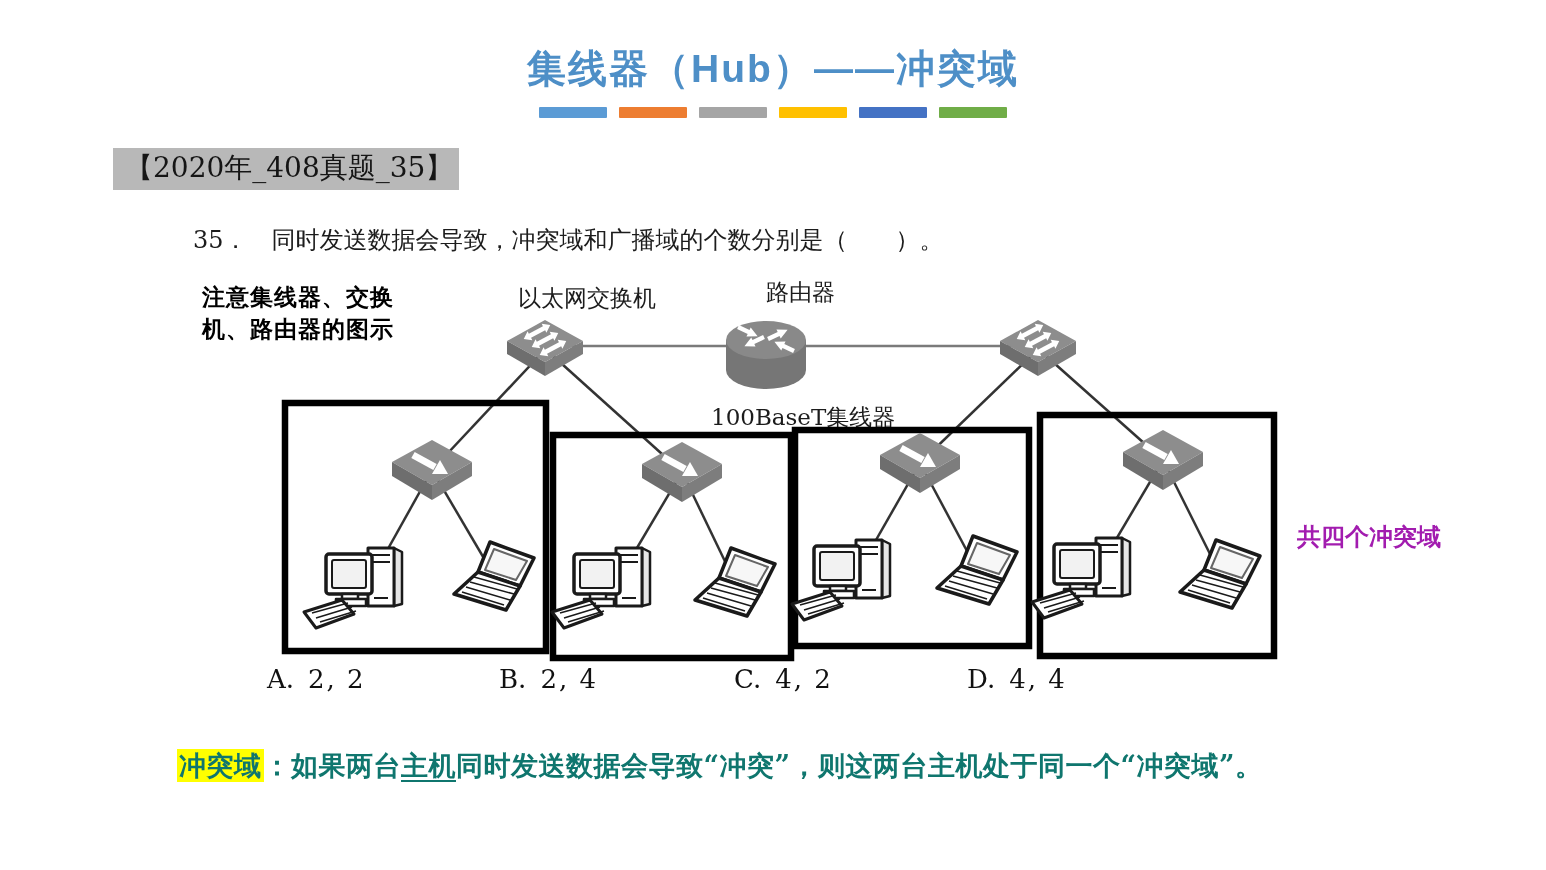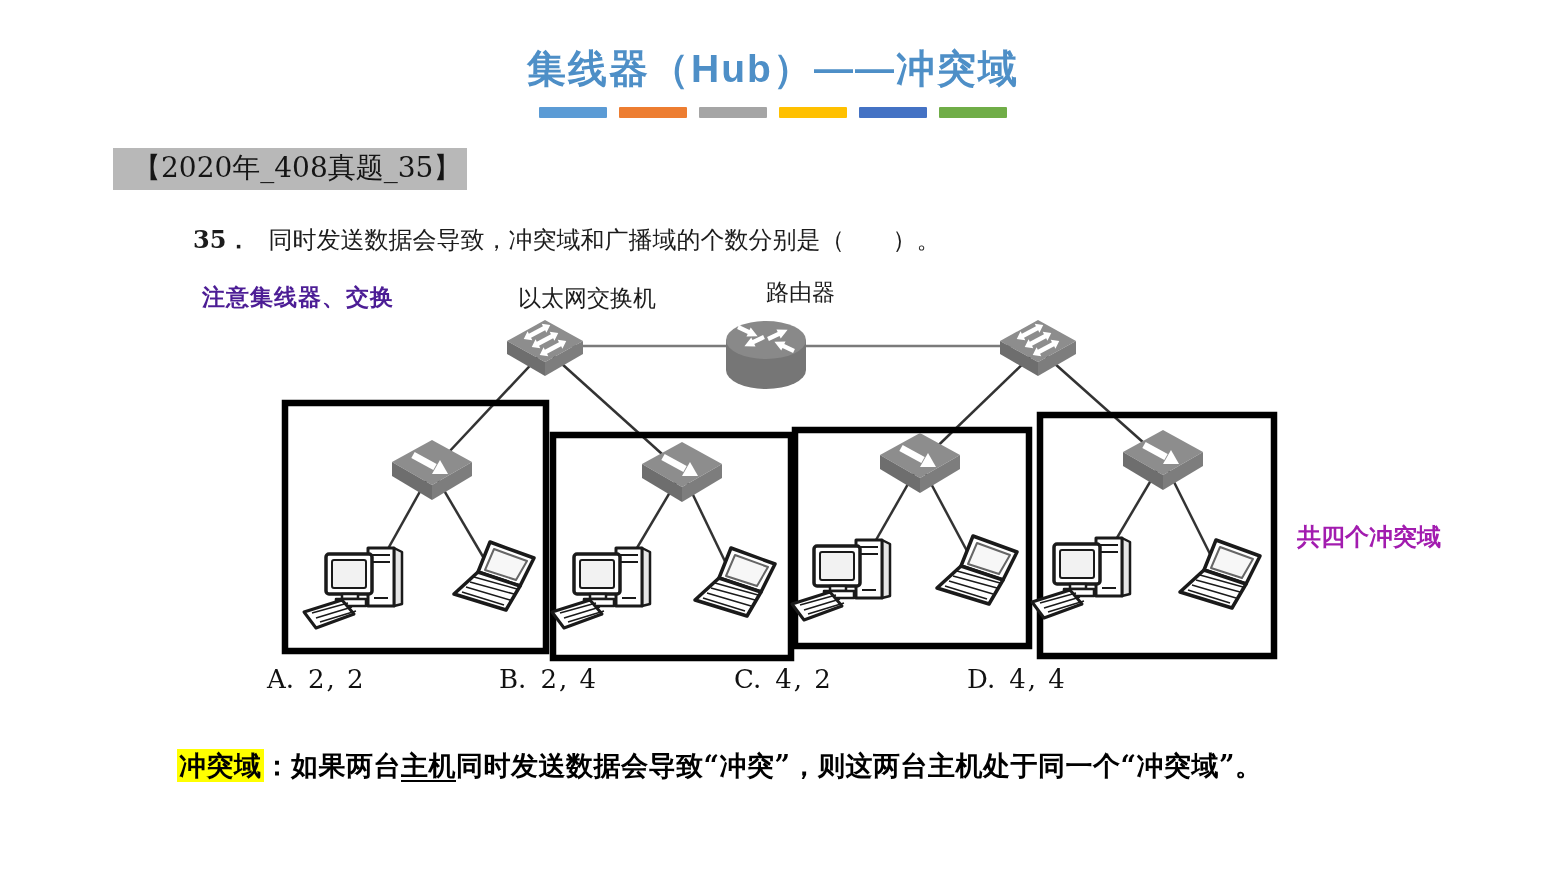--- a/index.html
+++ b/index.html
@@ -14,30 +14,30 @@
     font-size:39px;font-weight:bold;letter-spacing:2px;
   }
   .bars{
     position:absolute;top:107px;left:539px;display:flex;gap:12px;
   }
   .bars span{display:block;width:68px;height:11px;border-radius:1px;}
 
   .exam-tag{
     position:absolute;left:113px;top:148px;
     font-size:28px;color:#151515;background:#b8b8b8;
-    padding:3px 6px 5px 20px;line-height:1.2;
+    padding:3px 6px 5px 12px;line-height:1.2;
   }
 
   .question{
     position:absolute;left:193px;top:224px;font-size:24px;color:#1c1c1c;white-space:nowrap;
   }
-  .question b{font-weight:bold;margin-right:18px;}
+  .question b{font-weight:normal;margin-right:24px;}
 
   .note{
-    position:absolute;left:202px;top:281px;font-size:23px;font-weight:bold;color:#4c1d95;
+    position:absolute;left:202px;top:281px;font-size:23px;font-weight:bold;color:#000000;
     line-height:32px;letter-spacing:1px;
   }
 
   .dev-label{
     position:absolute;font-size:23px;color:#1c1c1c;white-space:nowrap;margin-left:37px;
   }
   .lbl-switch{left:481px;top:283px;}
   .lbl-router{left:729px;top:277px;}
   .lbl-hub{left:674px;top:402px;}
 
@@ -76,24 +76,26 @@
   </div>
 
   <div class="exam-tag serif">【2020年_408真题_35】</div>
 
   <div class="question serif">
     <b>35．</b><span>同时发送数据会导致，冲突域和广播域的个数分别是（　　）。</span>
   </div>
 
   <div class="note">
     <div>注意集线器、交换</div>
+    <div>机、路由器的图示</div>
   </div>
 
   <div class="dev-label lbl-switch serif">以太网交换机</div>
   <div class="dev-label lbl-router serif">路由器</div>
+  <div class="dev-label lbl-hub serif">100BaseT集线器</div>
   <div class="annotation">共四个冲突域</div>
 
   <svg class="diagram" width="1546" height="410" viewBox="0 0 1546 410">
     <defs>
 
       <g id="darrow">
         <polygon points="-15,0 -8,-5 -8,-2.4 8,-2.4 8,-5 15,0 8,5 8,2.4 -8,2.4 -8,5" fill="#ffffff"></polygon>
       </g>
 
       <g id="rarrow">
@@ -203,17 +205,17 @@
       <span>B.</span><span class="val">2, 4</span>
     </span>
     <span class="opt opt-c">
       <span>C.</span><span class="val">4, 2</span>
     </span>
     <span class="opt opt-d">
       <span>D.</span><span class="val">4, 4</span>
     </span>
   </div>
 
-  <div class="definition serif" style="color:#000000">
+  <div class="definition serif" style="color:#0f766e">
     <span class="term" style="background:#ffff00">冲突域</span><span>：</span><span>如果两台</span><span class="uline">主机</span><span>同时发送数据会导致“冲突”，则这两台主机处于同一个“冲突域”。</span>
   </div>
 
 </div>
 
 </body></html>

